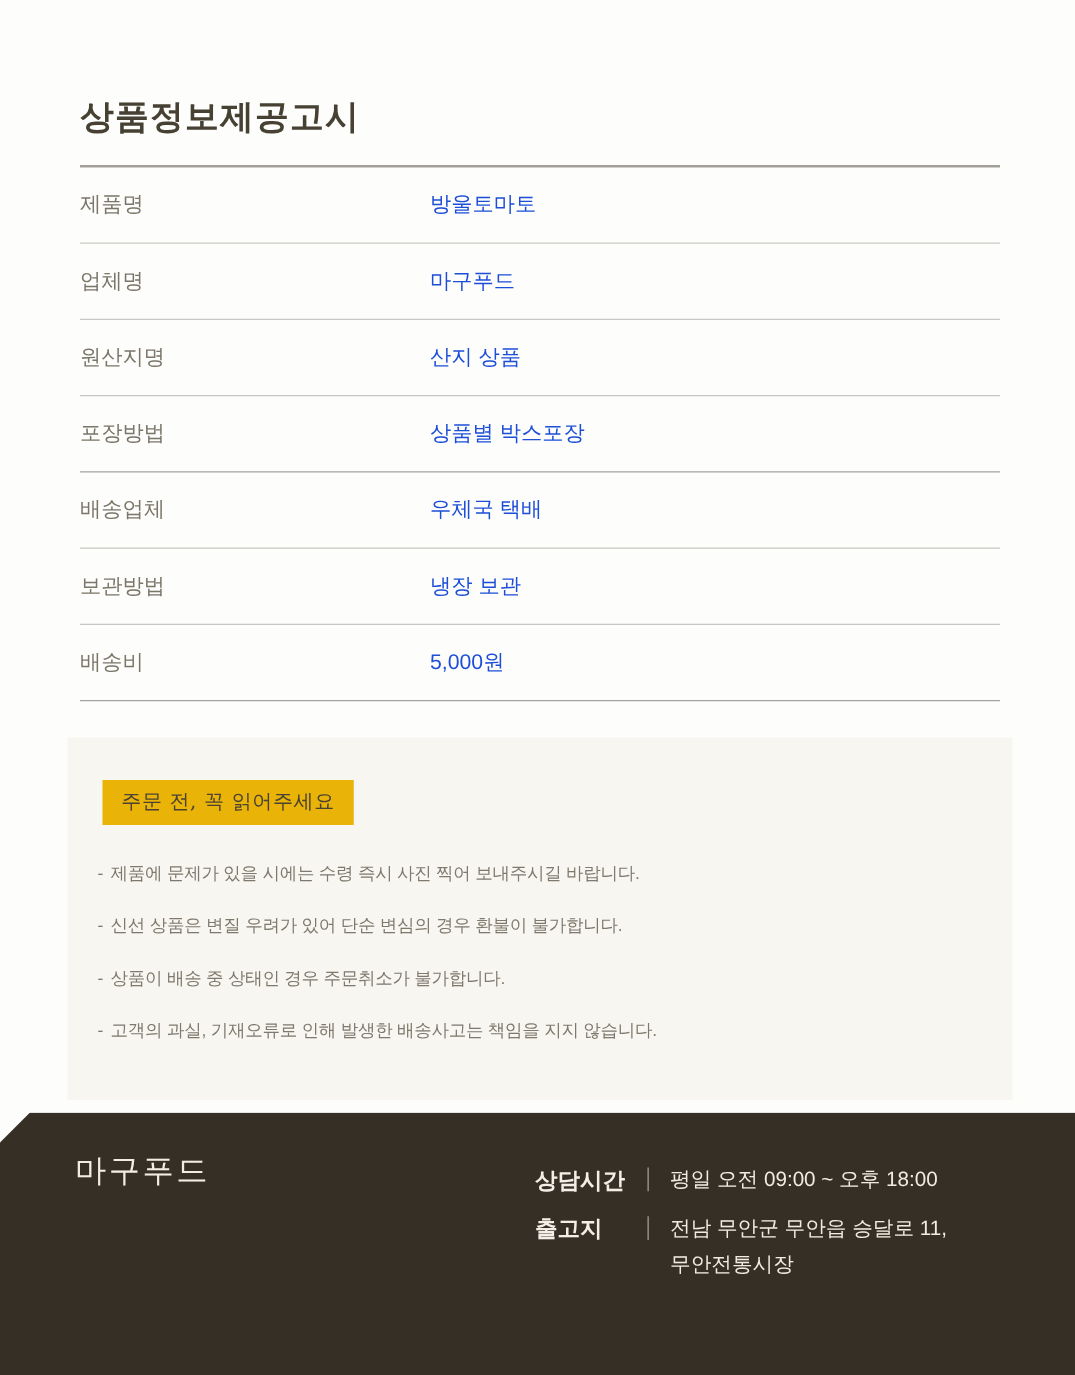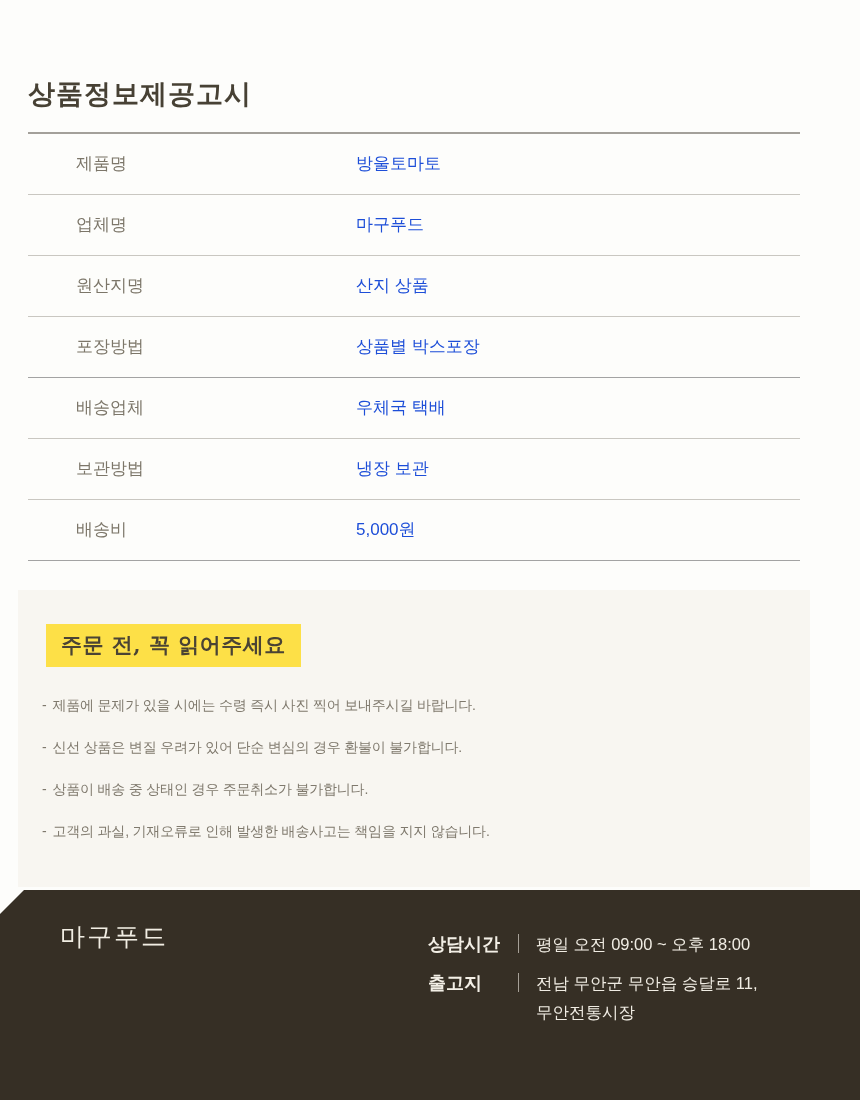--- a/index.html
+++ b/index.html
@@ -3,21 +3,21 @@
 <meta charset="utf-8">
 <style>
   * { margin: 0; padding: 0; box-sizing: border-box; }
   html, body {
     width: 860px; height: 1100px;
     background: #fdfdfb;
     font-family: "Liberation Sans", sans-serif;
     overflow: hidden;
   }
   .page { width: 860px; height: 1100px; position: relative; }
-  .content { padding: 78px 60px 0 28px; }
+  .content { padding: 78px 60px 0 64px; }
 
   
   .page-title {
     font-family: "DejaVu Serif", "Liberation Serif", serif;
     font-size: 27px;
     font-weight: 600;
     color: #474134;
     letter-spacing: 1px;
     line-height: 32px;
     margin-bottom: 22px;
@@ -30,41 +30,40 @@
     align-items: center;
     padding: 18px 0 19px 0;
     border-bottom: 1px solid #c9c7c1;
   }
   .info-row.section-end { border-bottom: 1px solid #a3a3a3; }
   .info-label {
     width: 280px;
     flex: 0 0 280px;
     font-size: 17px;
     color: #7c7669;
-    margin-left: 48px;
   }
   .info-value {
     font-size: 17px;
     color: #1d4ed8;
   }
 
   
   .notice-box {
     margin: 29px -10px 0 -10px;
     background: #f8f6f1;
     padding: 34px 30px 35px 24px;
   }
   .notice-heading {
     display: inline-block;
     margin-left: 4px;
-    background: #fde047;
+    background: #eab308;
     padding: 7px 15px 8px 15px;
     font-family: "DejaVu Serif", "Liberation Serif", serif;
-    font-size: 21px;
-    font-weight: 700;
+    font-size: 16px;
+    font-weight: 400;
     color: #4a4334;
     letter-spacing: 0.5px;
   }
   .notice-list { margin-top: 17px; list-style: none; }
   .notice-item {
     font-size: 14px;
     color: #7f796d;
     line-height: 42px;
     letter-spacing: -0.2px;
   }

